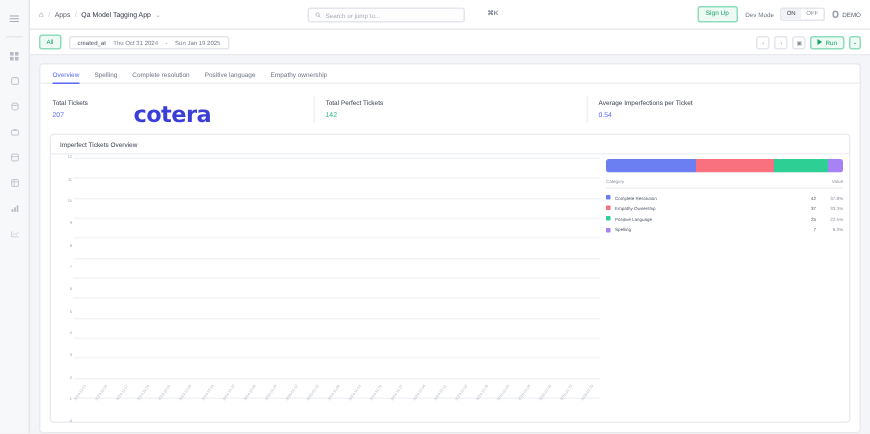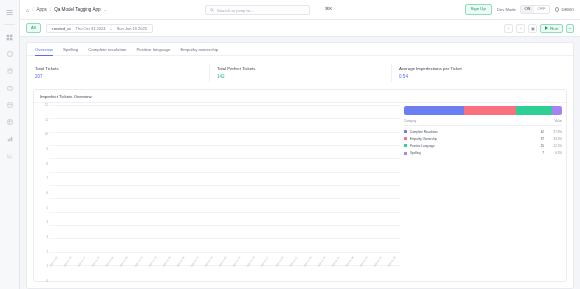--- a/index.html
+++ b/index.html
@@ -287,20 +287,21 @@
           <div class="tab">Spelling</div>
           <div class="tab">Complete resolution</div>
           <div class="tab">Positive language</div>
           <div class="tab">Empathy ownership</div>
         </div>
 
         <div class="cards">
           <div class="card">
             <div class="t">Total Tickets</div>
             <div class="v v-indigo">207</div>
+            <div class="logo">cotera</div>
           </div>
           <div class="card">
             <div class="t">Total Perfect Tickets</div>
             <div class="v v-green">142</div>
           </div>
           <div class="card">
             <div class="t">Average Imperfections per Ticket</div>
             <div class="v v-indigo">0.54</div>
           </div>
         </div>

